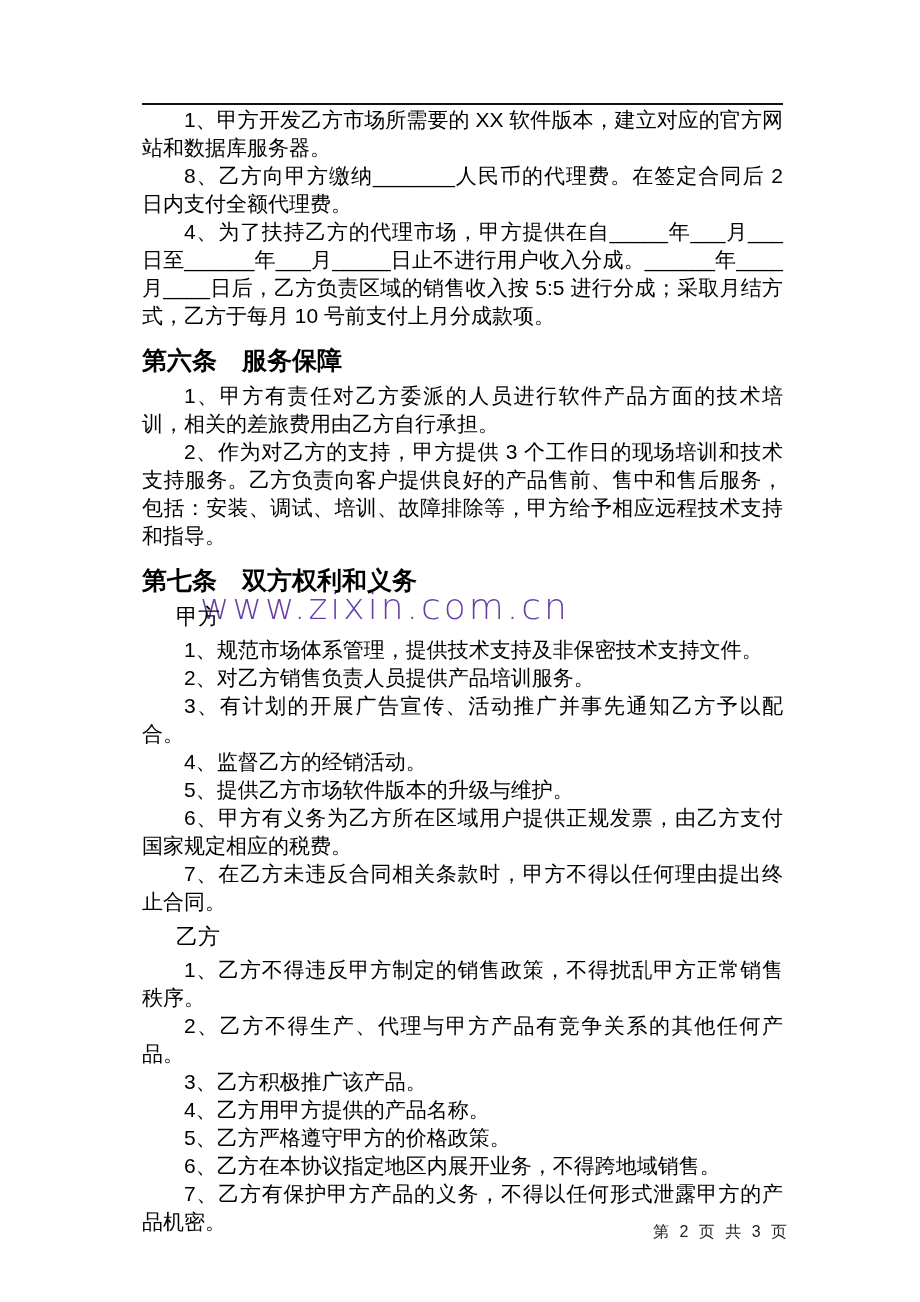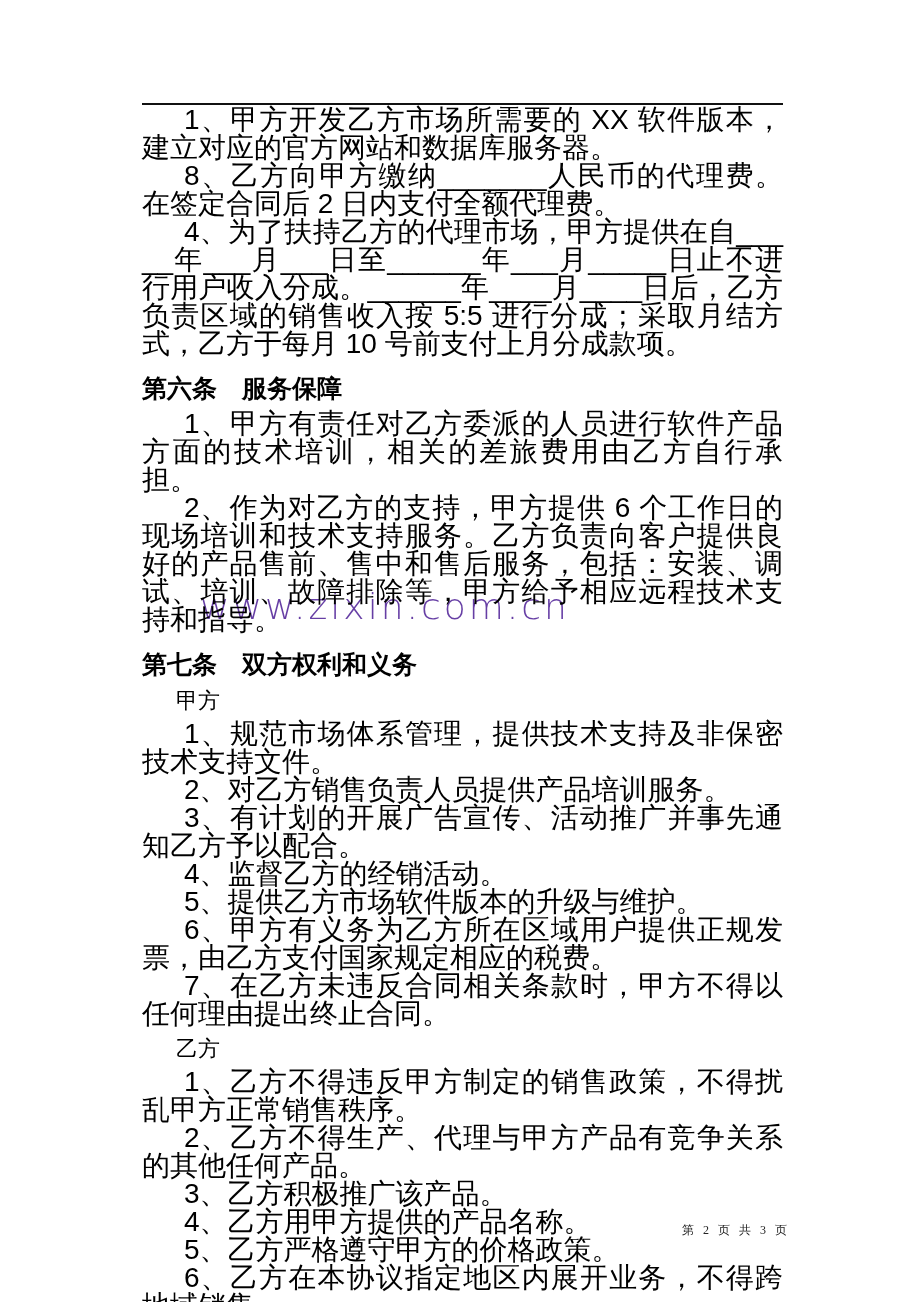--- a/index.html
+++ b/index.html
@@ -42,21 +42,21 @@
   .content {
     position: absolute;
     left: 142px;
     top: 106px;
     width: 641px;
     z-index: 1;
     text-align: justify;
   }
   .clause {
     margin: 0;
-    font-size: 28px;
+    font-size: 21px;
     line-height: 28px;
     text-indent: 42px;
     word-break: break-all;
   }
   .article-heading {
     margin: 14px 0 6px 0;
     font-size: 25px;
     font-weight: bold;
     line-height: 32px;
     text-indent: 0;
@@ -65,22 +65,22 @@
     margin: 6px 0 4px 0;
     font-size: 22px;
     font-weight: normal;
     line-height: 30px;
     text-indent: 34px;
   }
   .footer {
     position: absolute;
     top: 1222px;
     right: 130px;
-    font-family: Liberation Serif, serif;
-    font-size: 12px;
+    font-family: Liberation Sans, sans-serif;
+    font-size: 16px;
     letter-spacing: 3px;
     color: #222222;
     z-index: 1;
   }
 </style>
 </head>
 <body>
 
 <div class="page">
 
@@ -89,21 +89,21 @@
   <div class="top-rule"></div>
 
   <div class="content">
 
     <p class="clause">1、甲方开发乙方市场所需要的 XX 软件版本，建立对应的官方网站和数据库服务器。</p>
     <p class="clause">8、乙方向甲方缴纳_______人民币的代理费。在签定合同后 2 日内支付全额代理费。</p>
     <p class="clause">4、为了扶持乙方的代理市场，甲方提供在自_____年___月___日至______年___月_____日止不进行用户收入分成。______年____月____日后，乙方负责区域的销售收入按 5:5 进行分成；采取月结方式，乙方于每月 10 号前支付上月分成款项。</p>
 
     <h2 class="article-heading">第六条　服务保障</h2>
     <p class="clause">1、甲方有责任对乙方委派的人员进行软件产品方面的技术培训，相关的差旅费用由乙方自行承担。</p>
-    <p class="clause">2、作为对乙方的支持，甲方提供 6 个工作日的现场培训和技术支持服务。乙方负责向客户提供良好的产品售前、售中和售后服务，包括：安装、调试、培训、故障排除等，甲方给予相应远程技术支持和指导。</p>
+    <p class="clause">2、作为对乙方的支持，甲方提供 3 个工作日的现场培训和技术支持服务。乙方负责向客户提供良好的产品售前、售中和售后服务，包括：安装、调试、培训、故障排除等，甲方给予相应远程技术支持和指导。</p>
 
     <h2 class="article-heading">第七条　双方权利和义务</h2>
 
     <h3 class="party-label">甲方</h3>
     <p class="clause">1、规范市场体系管理，提供技术支持及非保密技术支持文件。</p>
     <p class="clause">2、对乙方销售负责人员提供产品培训服务。</p>
     <p class="clause">3、有计划的开展广告宣传、活动推广并事先通知乙方予以配合。</p>
     <p class="clause">4、监督乙方的经销活动。</p>
     <p class="clause">5、提供乙方市场软件版本的升级与维护。</p>
     <p class="clause">6、甲方有义务为乙方所在区域用户提供正规发票，由乙方支付国家规定相应的税费。</p>

